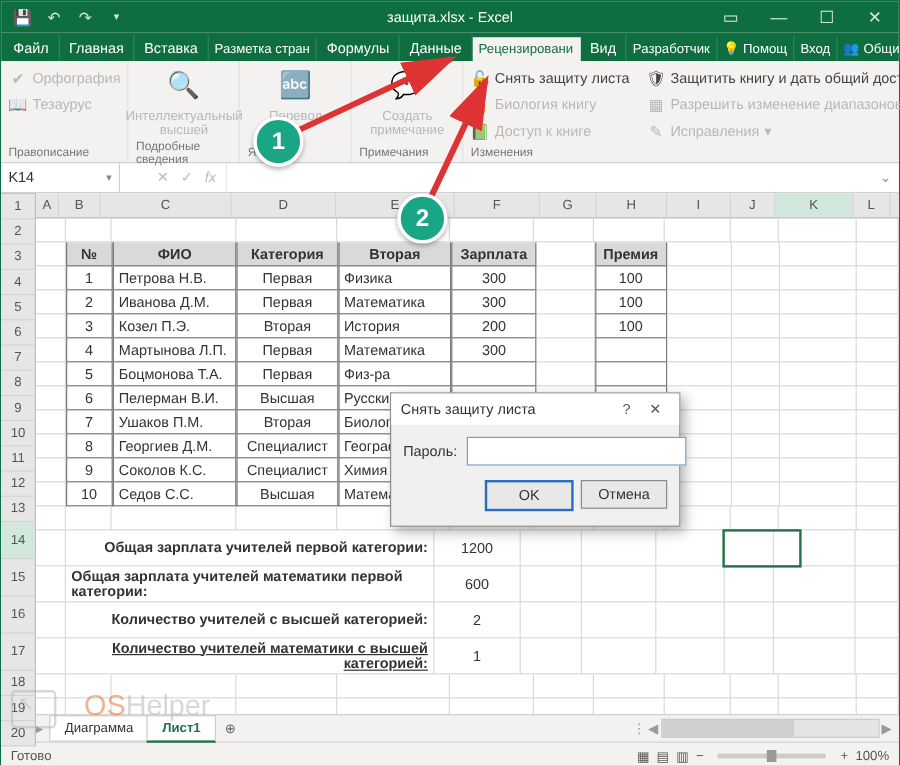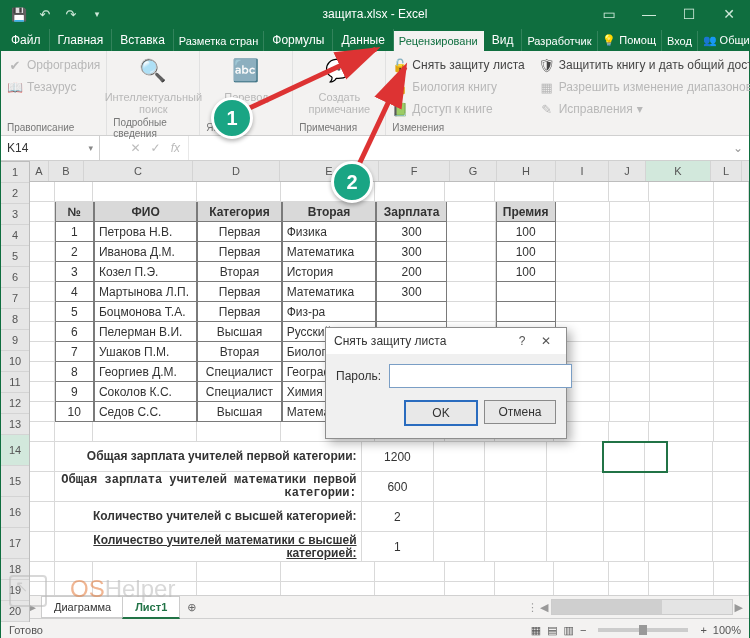--- a/index.html
+++ b/index.html
@@ -139,21 +139,21 @@
         <div class="rbtn dim">
             <span class="ricon">📖</span>
             <span>Тезаурус</span>
           </div>
       </div>
       <div class="group-label">Правописание</div>
     </div>
     <div class="group">
       <div class="bigbtn">
         <div class="bigicon">🔍</div>
-        <span>Интеллектуальный поиск</span>
+        <span>Интеллектуальный высшей</span>
       </div>
       <div class="group-label">Подробные сведения</div>
     </div>
     <div class="group">
       <div class="bigbtn">
         <div class="bigicon">🔤</div>
         <span>Перевод</span>
       </div>
       <div class="group-label">Язык</div>
     </div>
@@ -441,21 +441,21 @@
             <div class="cell wF c">1200</div>
             <div class="cell wG "></div>
             <div class="cell wH "></div>
             <div class="cell wI "></div>
             <div class="cell wJ "></div>
             <div class="cell wK "></div>
             <div class="cell wL "></div>
           </div>
           <div class="row tall">
             <div class="cell wA "></div>
-            <div class="cell bold r" style="width: 326px; white-space: normal; text-align: right; line-height: 13px; font-family: Liberation Mono, monospace;">Общая зарплата учителей математики первой категории:</div>
+            <div class="cell bold r" style="width: 326px; white-space: normal; line-height: 13px;">Общая зарплата учителей математики первой категории:</div>
             <div class="cell wF c">600</div>
             <div class="cell wG "></div>
             <div class="cell wH "></div>
             <div class="cell wI "></div>
             <div class="cell wJ "></div>
             <div class="cell wK "></div>
             <div class="cell wL "></div>
           </div>
           <div class="row tall">
             <div class="cell wA "></div>

